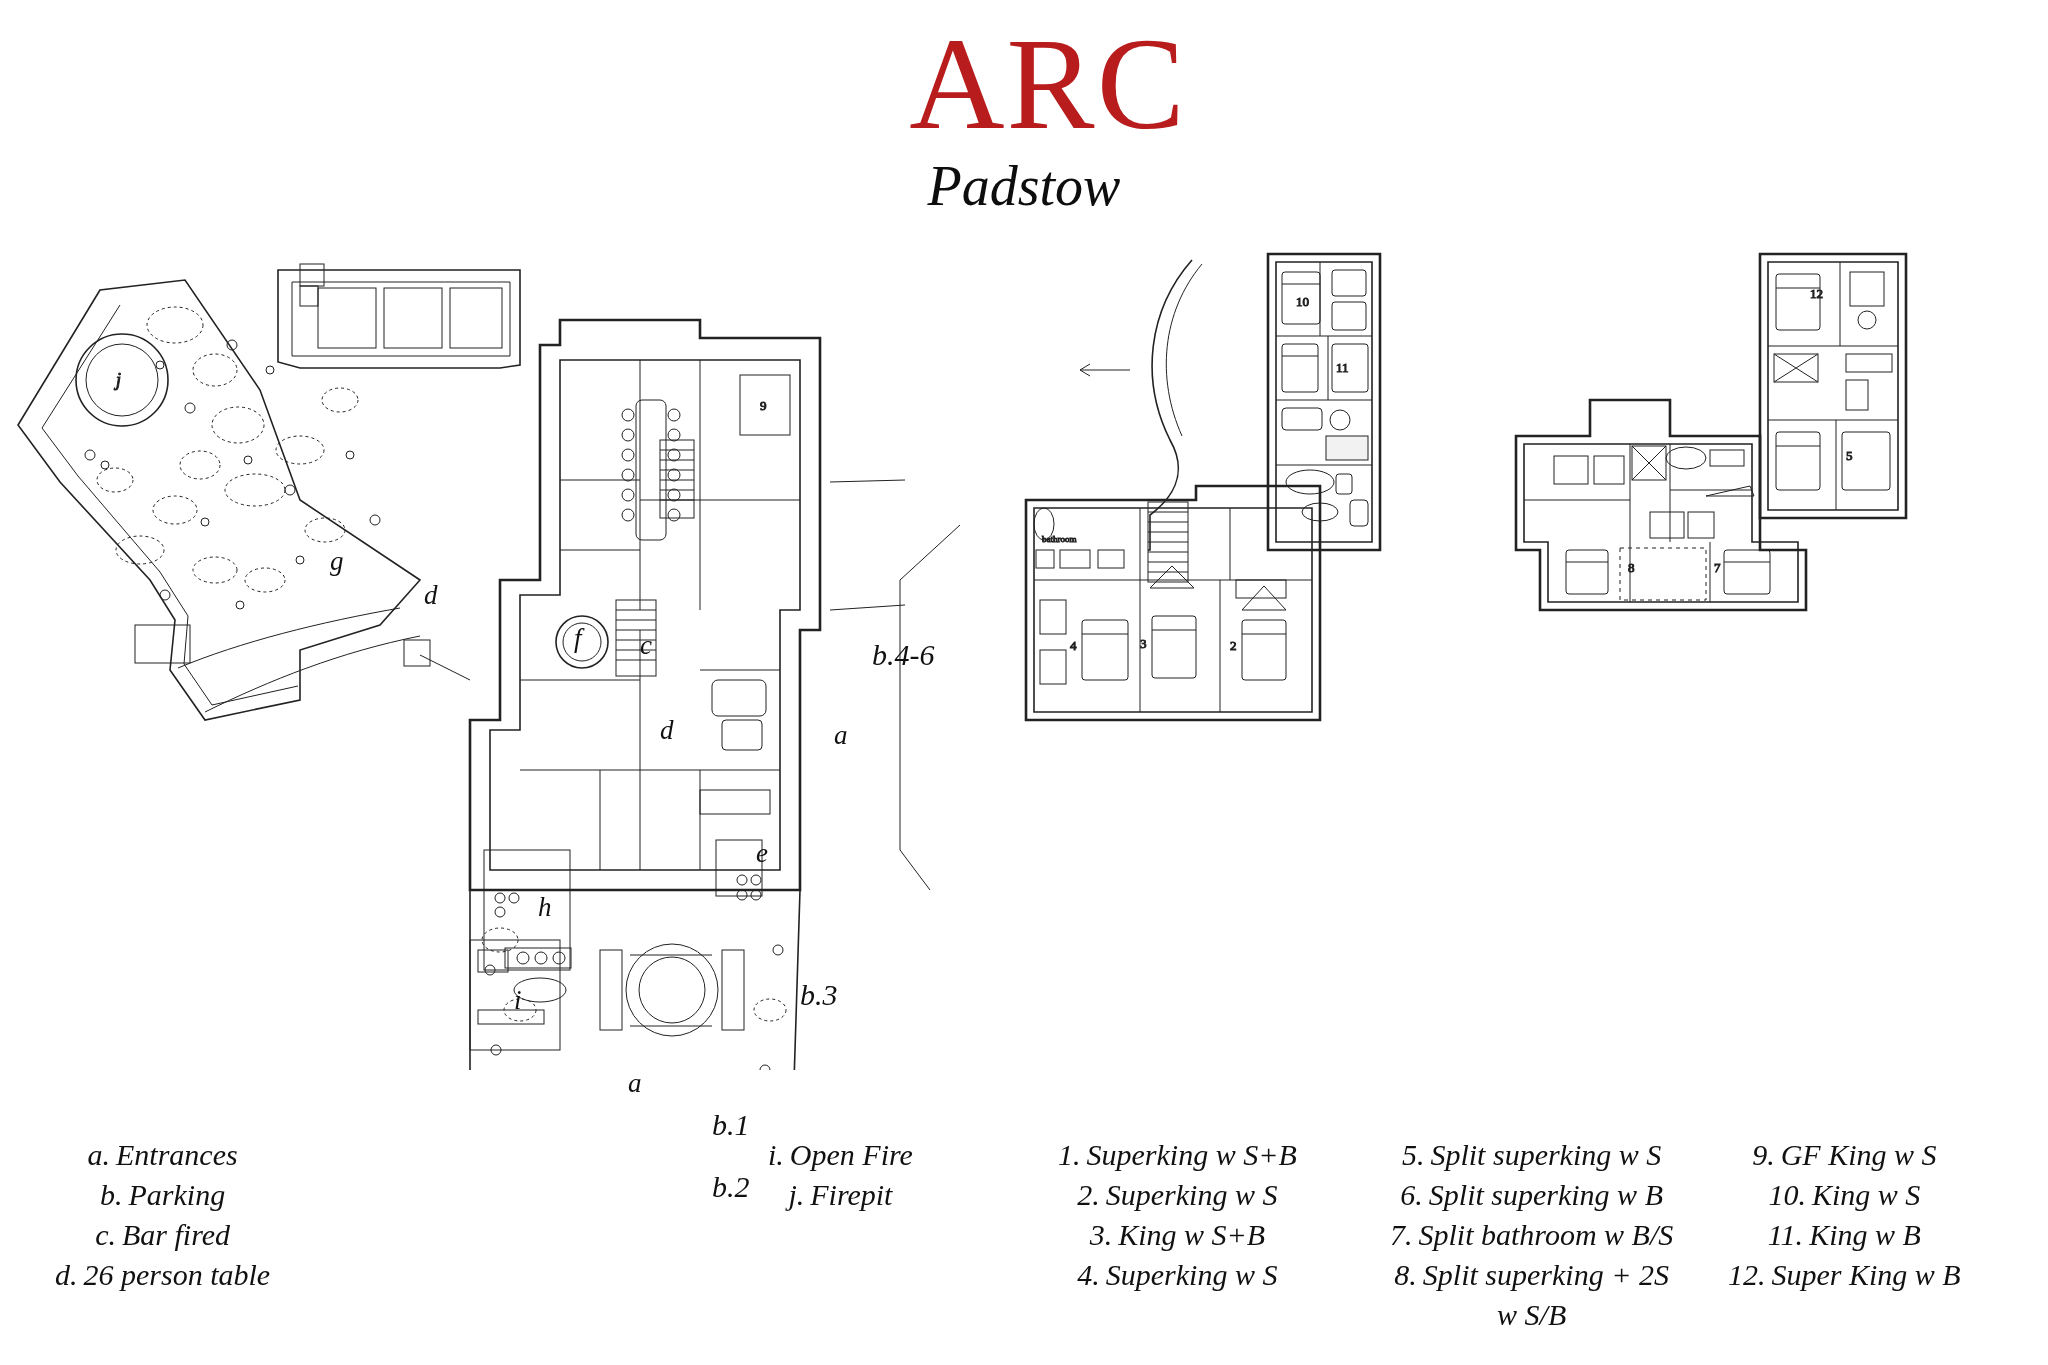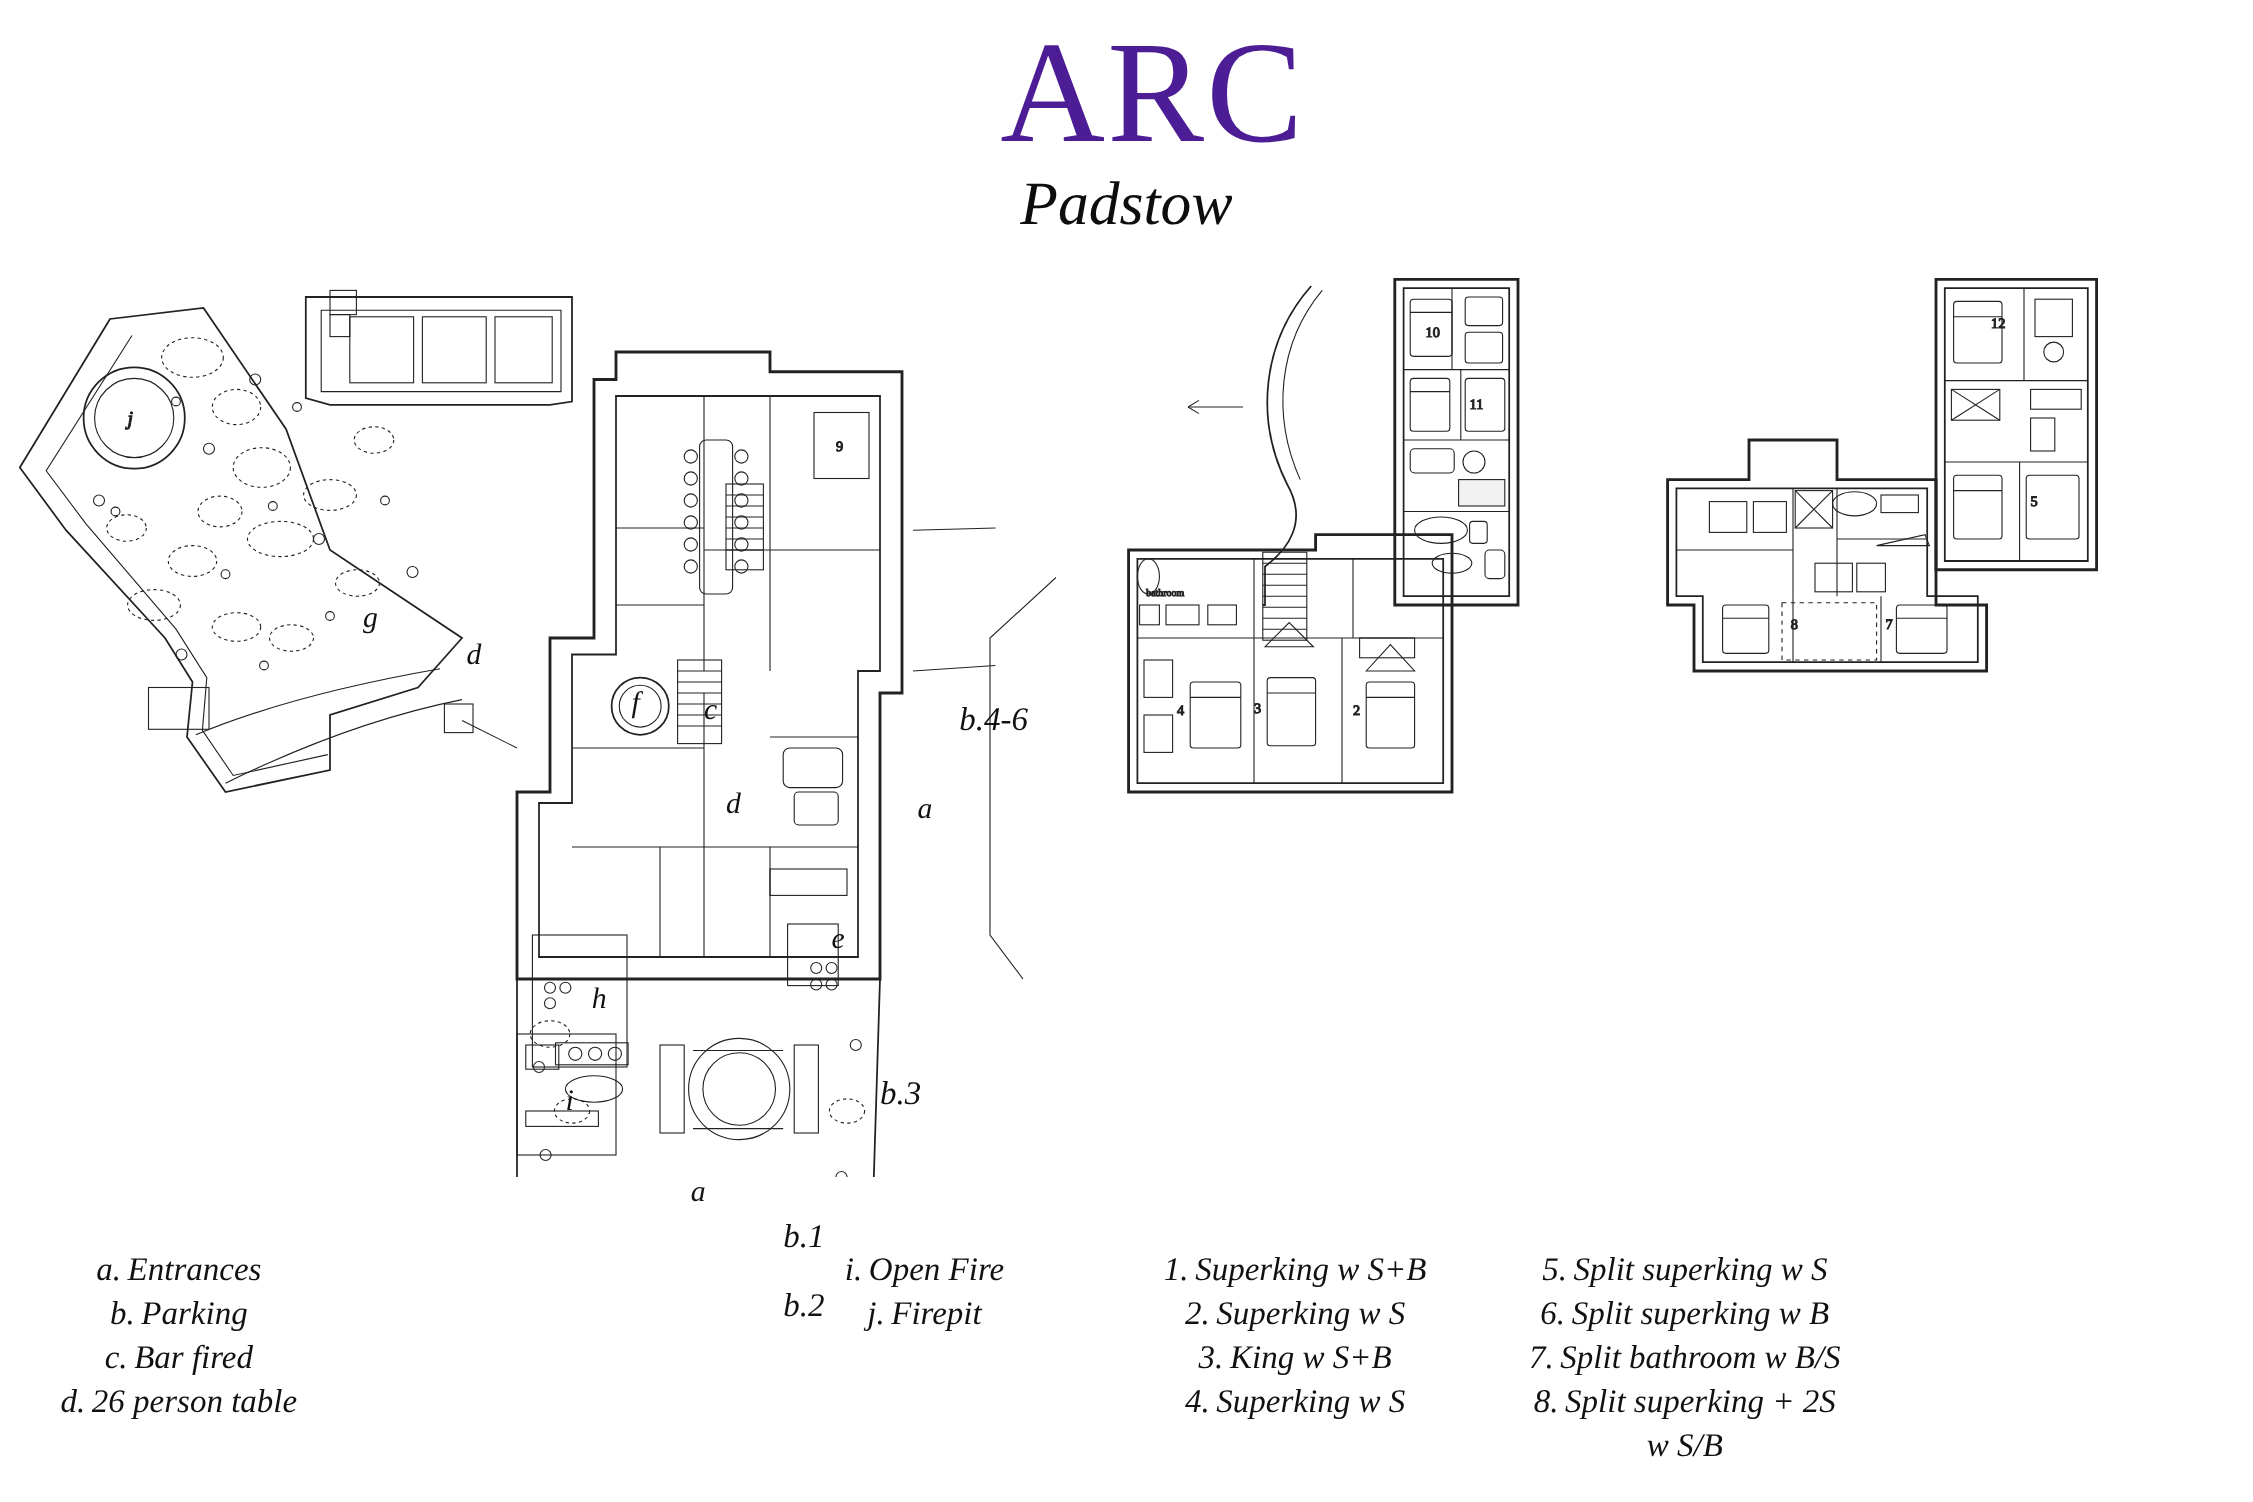--- a/index.html
+++ b/index.html
@@ -23,21 +23,21 @@
     left: 0;
     width: 100%;
     text-align: center;
   }
   .brand-title {
     font-family: "Liberation Serif", serif;
     font-size: 132px;
     letter-spacing: 2px;
     line-height: 1.0;
     font-weight: 400;
-    color: #4c1d95;
+    color: #b91c1c;
     padding-left: 48px;
   }
   .brand-sub {
     font-family: "Liberation Serif", serif;
     font-style: italic;
     font-size: 56px;
     line-height: 1.1;
     margin-top: 6px;
     color: #0d0d0d;
   }
@@ -539,13 +539,27 @@
       <span class="idx">7.</span><span>Split bathroom w B/S</span>
     </div>
     <div class="legend-item">
       <span class="idx">8.</span><span>Split superking + 2S</span>
     </div>
     <div class="legend-item cont">
       <span>w S/B</span>
     </div>
   </div>
 
+  <div class="legend-col" id="legend-col-5">
+    <div class="legend-item">
+      <span class="idx">9.</span><span>GF King w S</span>
+    </div>
+    <div class="legend-item">
+      <span class="idx">10.</span><span>King w S</span>
+    </div>
+    <div class="legend-item">
+      <span class="idx">11.</span><span>King w B</span>
+    </div>
+    <div class="legend-item">
+      <span class="idx">12.</span><span>Super King w B</span>
+    </div>
+  </div>
 </div>
 
 </body></html>

